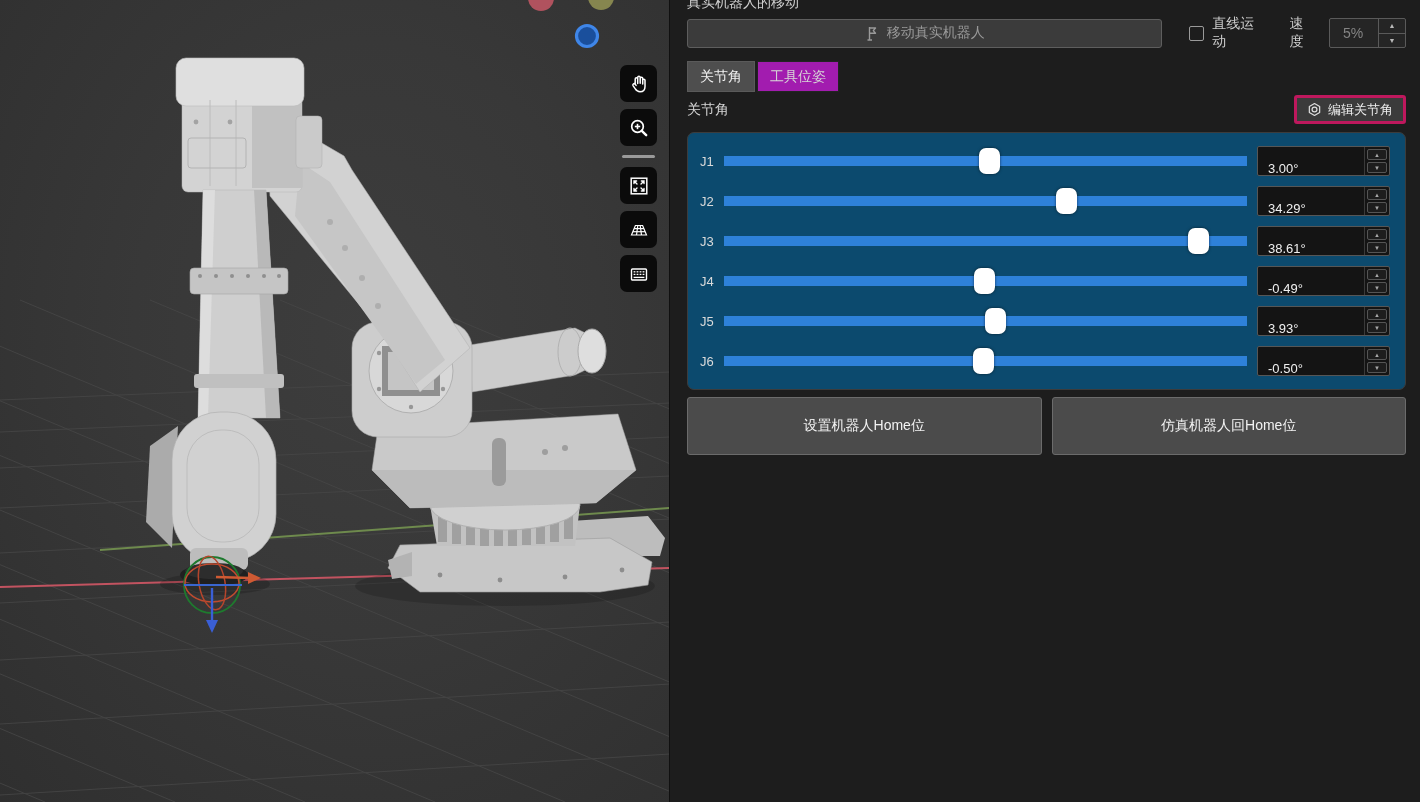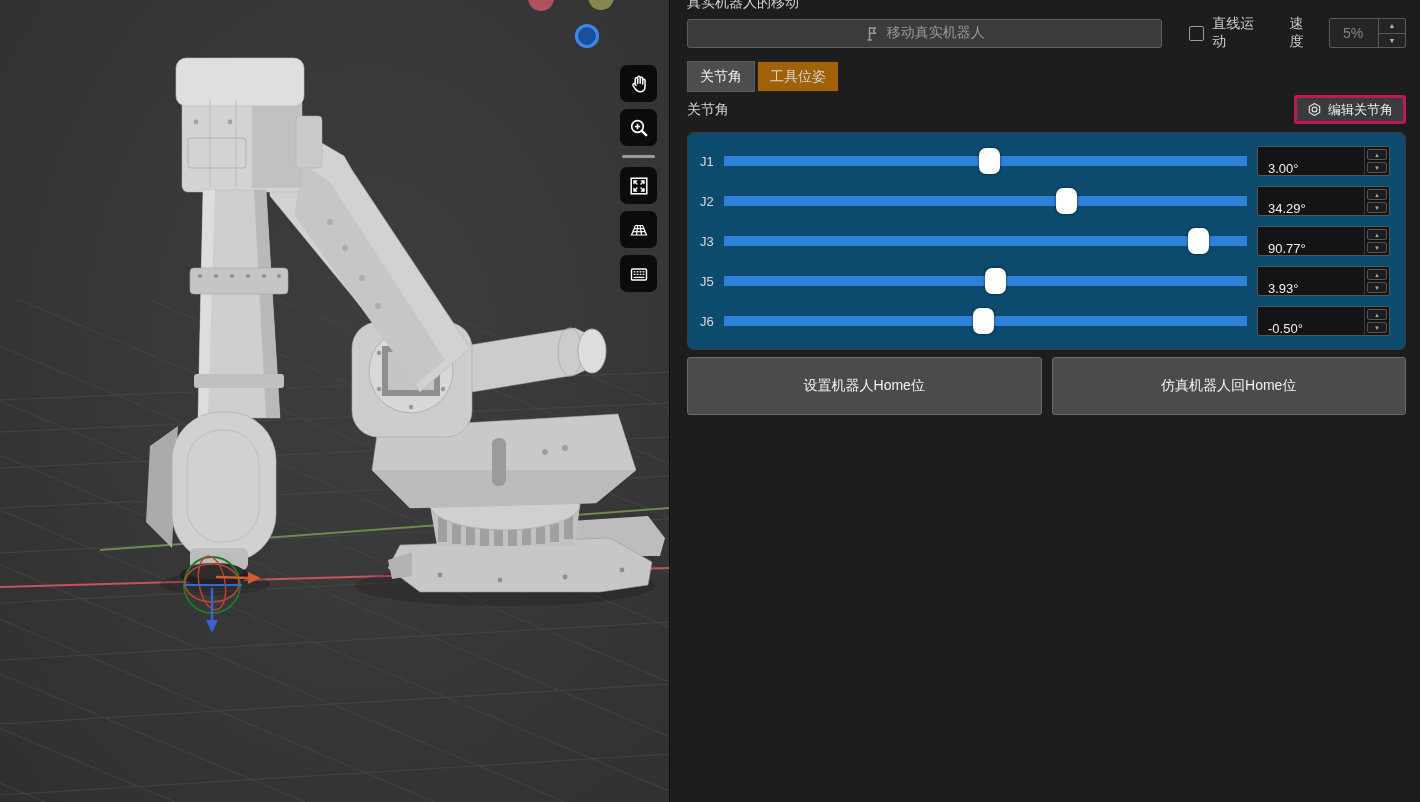--- a/index.html
+++ b/index.html
@@ -43,21 +43,21 @@
     color:#848484; font-size:14px; }
   .spin-col { width:27px; border-left:1px solid #5a5a5a; display:flex; flex-direction:column; }
   .spin-col .cell { flex:1; display:flex; align-items:center; justify-content:center;
     font-size:7px; color:#b8b8b8; cursor:pointer; }
   .spin-col .cell:first-child { border-bottom:1px solid #5a5a5a; }
 
   .tabs-row { margin-top:13px; display:flex; gap:2px; }
   .tab { height:31px; padding:0 12px; display:flex; align-items:center; font-size:14px;
     cursor:pointer; border:1px solid #232323; }
   .tab.active { background:#4e4e4e; color:#f2f2f2; border-color:#5a5a5a; }
-  .tab.inactive { background:#a16207; color:#d6d6d6; }
+  .tab.inactive { background:#a21caf; color:#d6d6d6; }
 
   .section-row { margin-top:3px; height:29px; display:flex; align-items:center;
     justify-content:space-between; }
   .section-title { font-size:14px; color:#d6d6d6; }
   .edit-btn { height:29px; padding:0 10px; background:#3b3b3b; border:3px solid #be185d;
     border-radius:3px; display:flex; align-items:center; gap:6px; color:#eeeeee;
     font-size:13px; cursor:pointer; }
 
   .joints-box { margin-top:8px; border:1px solid #3c3c3c; border-radius:7px;
     background:#0c4a6e; padding:8px 15px 8px 12px; }
@@ -357,28 +357,42 @@
         </div>
       </div>
 
       <div class="joint-row">
         <span class="joint-label">J3</span>
         <div class="jslider">
           <div class="track"></div>
           <div class="handle" style="left: 90.6%;"></div>
         </div>
         <div class="jvalue">
-          <div class="val">90.77°</div>
-          <div class="spin-col">
-            <div class="cell">▲</div>
-            <div class="cell">▼</div>
-          </div>
-        </div>
-      </div>
-
+          <div class="val">38.61°</div>
+          <div class="spin-col">
+            <div class="cell">▲</div>
+            <div class="cell">▼</div>
+          </div>
+        </div>
+      </div>
+
+      <div class="joint-row">
+        <span class="joint-label">J4</span>
+        <div class="jslider">
+          <div class="track"></div>
+          <div class="handle" style="left: 49.7%;"></div>
+        </div>
+        <div class="jvalue">
+          <div class="val">-0.49°</div>
+          <div class="spin-col">
+            <div class="cell">▲</div>
+            <div class="cell">▼</div>
+          </div>
+        </div>
+      </div>
 
       <div class="joint-row">
         <span class="joint-label">J5</span>
         <div class="jslider">
           <div class="track"></div>
           <div class="handle" style="left: 51.8%;"></div>
         </div>
         <div class="jvalue">
           <div class="val">3.93°</div>
           <div class="spin-col">

